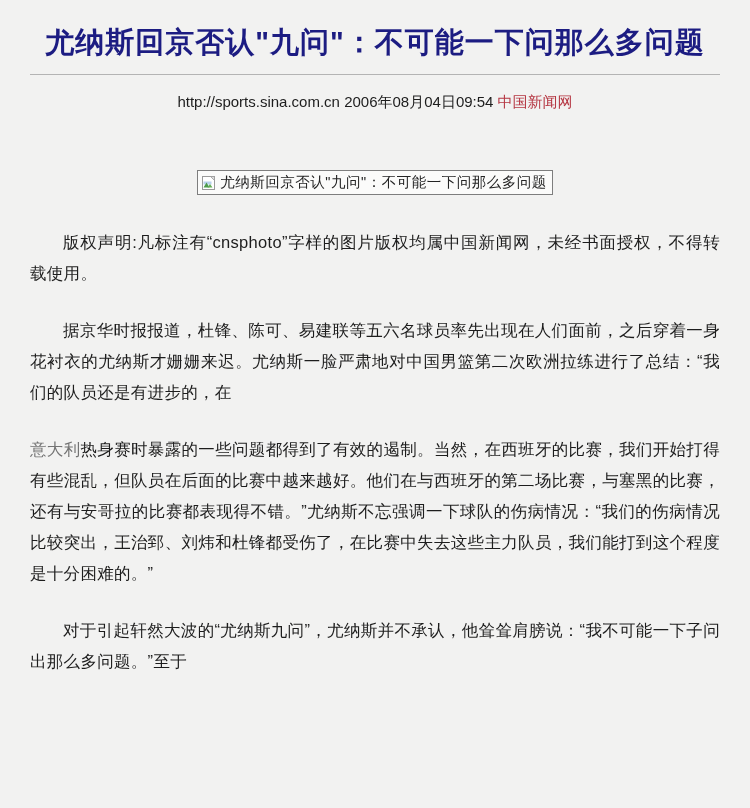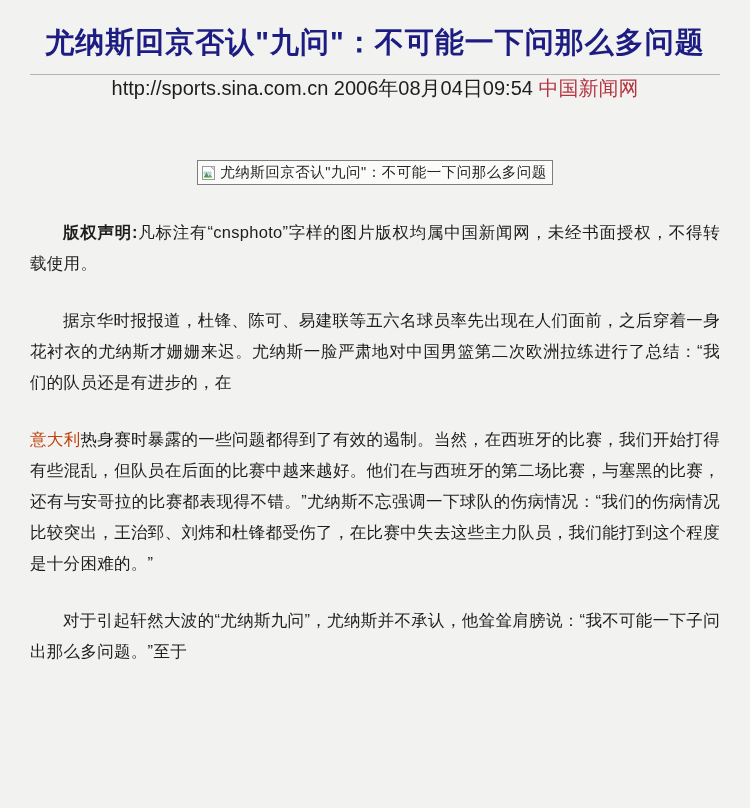--- a/index.html
+++ b/index.html
@@ -22,23 +22,23 @@
     font-weight: bold;
     line-height: 40px;
     letter-spacing: 1px;
   }
   .rule {
     border: none;
     border-top: 1px solid #b4b4b4;
     margin: 12px 0 0 0;
   }
   .source-line {
-    margin-top: 0;
+    margin-top: 18px;
     text-align: center;
-    font-size: 20px;
+    font-size: 15px;
     color: #1d1d1d;
   }
   .source-line .agency {
     color: #b53642;
     text-decoration: none;
   }
   .img-box-wrap {
     margin-top: 58px;
     text-align: center;
   }
@@ -57,23 +57,23 @@
   .article { margin-top: 32px; }
   .para {
     margin: 0 0 26px 0;
     font-size: 16.5px;
     line-height: 31px;
     color: #1d1d1d;
     letter-spacing: 0.3px;
     text-align: justify;
   }
   .para.indent { text-indent: 2em; }
-  .para .lead-bold { font-weight: bold; }
+  .para .lead-bold { font-weight: normal; }
   .para .inline-link {
-    color: #c2410c;
+    color: #737373;
     text-decoration: none;
     cursor: pointer;
   }
 </style>
 </head>
 <body>
 
 <div class="page">
 
   <h1 class="headline">尤纳斯回京否认"九问"：不可能一下问那么多问题</h1>

